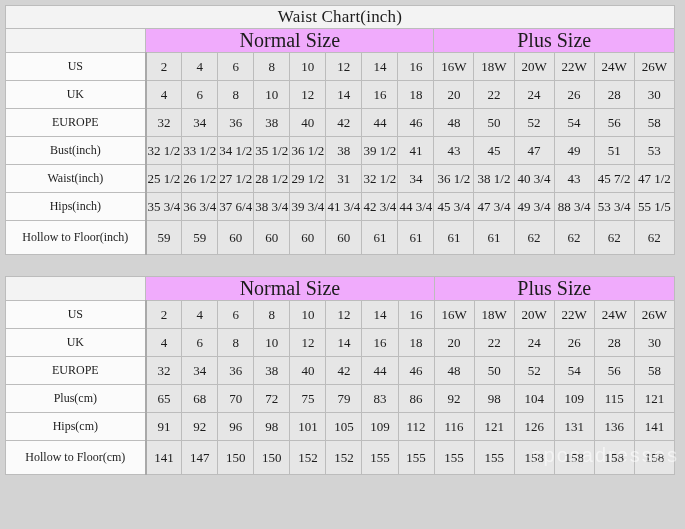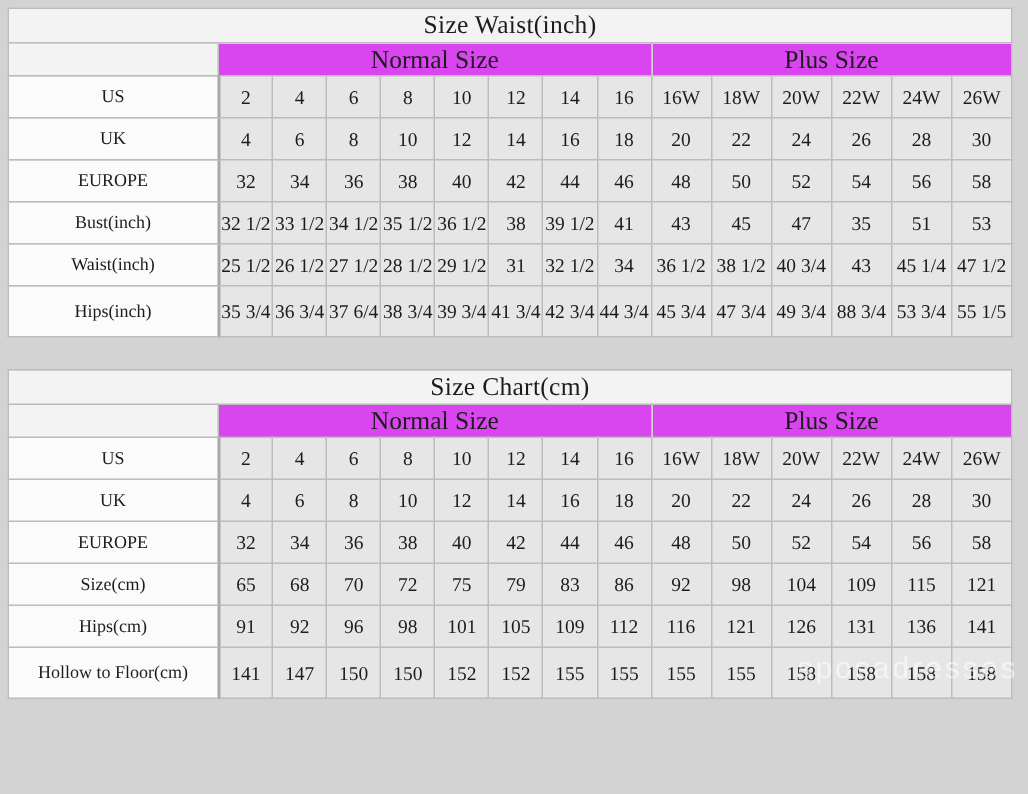--- a/index.html
+++ b/index.html
@@ -37,22 +37,22 @@
   .title-cell {
     background: #f3f3f3;
     font-size: 17px;
     height: 22px;
     letter-spacing: 0.2px;
   }
   .subhead-empty {
     background: #f3f3f3;
   }
   .subhead-cell {
-    background: #d946ef;
-    font-size: 17px;
+    background: #f0abfc;
+    font-size: 20px;
     height: 21px;
   }
   .label-cell {
     background: #fbfbfb;
     font-size: 12px;
     height: 27px;
     border-right: 2px solid #a9a9a9 !important;
   }
   .value-cell {
     background: #e6e6e6;
@@ -90,21 +90,21 @@
         <col style="width:36px">
       <col style="width:40px">
         <col style="width:40px">
         <col style="width:40px">
         <col style="width:40px">
       <col style="width:40px">
         <col style="width:40px">
     </colgroup>
     <thead>
       <tr>
-        <td class="title-cell" colspan="15">Size Waist(inch)</td>
+        <td class="title-cell" colspan="15">Waist Chart(inch)</td>
       </tr>
       <tr>
         <td class="subhead-empty"></td>
         <td class="subhead-cell" colspan="8">Normal Size</td>
         <td class="subhead-cell" colspan="6">Plus Size</td>
       </tr>
     </thead>
     <tbody>
         <tr>
           <td class="label-cell">US</td>
@@ -163,58 +163,75 @@
           <td class="value-cell">33 1/2</td>
           <td class="value-cell">34 1/2</td>
           <td class="value-cell">35 1/2</td>
           <td class="value-cell">36 1/2</td>
           <td class="value-cell">38</td>
           <td class="value-cell">39 1/2</td>
           <td class="value-cell">41</td>
           <td class="value-cell">43</td>
           <td class="value-cell">45</td>
           <td class="value-cell">47</td>
-          <td class="value-cell">35</td>
+          <td class="value-cell">49</td>
           <td class="value-cell">51</td>
           <td class="value-cell">53</td>
         </tr>
         <tr>
           <td class="label-cell">Waist(inch)</td>
           <td class="value-cell">25 1/2</td>
           <td class="value-cell">26 1/2</td>
           <td class="value-cell">27 1/2</td>
           <td class="value-cell">28 1/2</td>
           <td class="value-cell">29 1/2</td>
           <td class="value-cell">31</td>
           <td class="value-cell">32 1/2</td>
           <td class="value-cell">34</td>
           <td class="value-cell">36 1/2</td>
           <td class="value-cell">38 1/2</td>
           <td class="value-cell">40 3/4</td>
           <td class="value-cell">43</td>
-          <td class="value-cell">45 1/4</td>
+          <td class="value-cell">45 7/2</td>
           <td class="value-cell">47 1/2</td>
         </tr>
         <tr>
           <td class="label-cell">Hips(inch)</td>
           <td class="value-cell">35 3/4</td>
           <td class="value-cell">36 3/4</td>
           <td class="value-cell">37 6/4</td>
           <td class="value-cell">38 3/4</td>
           <td class="value-cell">39 3/4</td>
           <td class="value-cell">41 3/4</td>
           <td class="value-cell">42 3/4</td>
           <td class="value-cell">44 3/4</td>
           <td class="value-cell">45 3/4</td>
           <td class="value-cell">47 3/4</td>
           <td class="value-cell">49 3/4</td>
           <td class="value-cell">88 3/4</td>
           <td class="value-cell">53 3/4</td>
           <td class="value-cell">55 1/5</td>
         </tr>
+        <tr>
+          <td class="label-cell">Hollow to Floor(inch)</td>
+          <td class="value-cell">59</td>
+          <td class="value-cell">59</td>
+          <td class="value-cell">60</td>
+          <td class="value-cell">60</td>
+          <td class="value-cell">60</td>
+          <td class="value-cell">60</td>
+          <td class="value-cell">61</td>
+          <td class="value-cell">61</td>
+          <td class="value-cell">61</td>
+          <td class="value-cell">61</td>
+          <td class="value-cell">62</td>
+          <td class="value-cell">62</td>
+          <td class="value-cell">62</td>
+          <td class="value-cell">62</td>
+        </tr>
       </tbody>
   </table>
 
   <table class="size-chart">
     <colgroup>
       <col style="width:140px">
       <col style="width:36px">
         <col style="width:36px">
         <col style="width:36px">
         <col style="width:36px">
@@ -223,23 +240,20 @@
         <col style="width:36px">
         <col style="width:36px">
       <col style="width:40px">
         <col style="width:40px">
         <col style="width:40px">
         <col style="width:40px">
       <col style="width:40px">
         <col style="width:40px">
     </colgroup>
     <thead>
-      <tr>
-        <td class="title-cell" colspan="15">Size Chart(cm)</td>
-      </tr>
       <tr>
         <td class="subhead-empty"></td>
         <td class="subhead-cell" colspan="8">Normal Size</td>
         <td class="subhead-cell" colspan="6">Plus Size</td>
       </tr>
     </thead>
     <tbody>
         <tr>
           <td class="label-cell">US</td>
           <td class="value-cell">2</td>
@@ -285,21 +299,21 @@
           <td class="value-cell">44</td>
           <td class="value-cell">46</td>
           <td class="value-cell">48</td>
           <td class="value-cell">50</td>
           <td class="value-cell">52</td>
           <td class="value-cell">54</td>
           <td class="value-cell">56</td>
           <td class="value-cell">58</td>
         </tr>
         <tr>
-          <td class="label-cell">Size(cm)</td>
+          <td class="label-cell">Plus(cm)</td>
           <td class="value-cell">65</td>
           <td class="value-cell">68</td>
           <td class="value-cell">70</td>
           <td class="value-cell">72</td>
           <td class="value-cell">75</td>
           <td class="value-cell">79</td>
           <td class="value-cell">83</td>
           <td class="value-cell">86</td>
           <td class="value-cell">92</td>
           <td class="value-cell">98</td>

